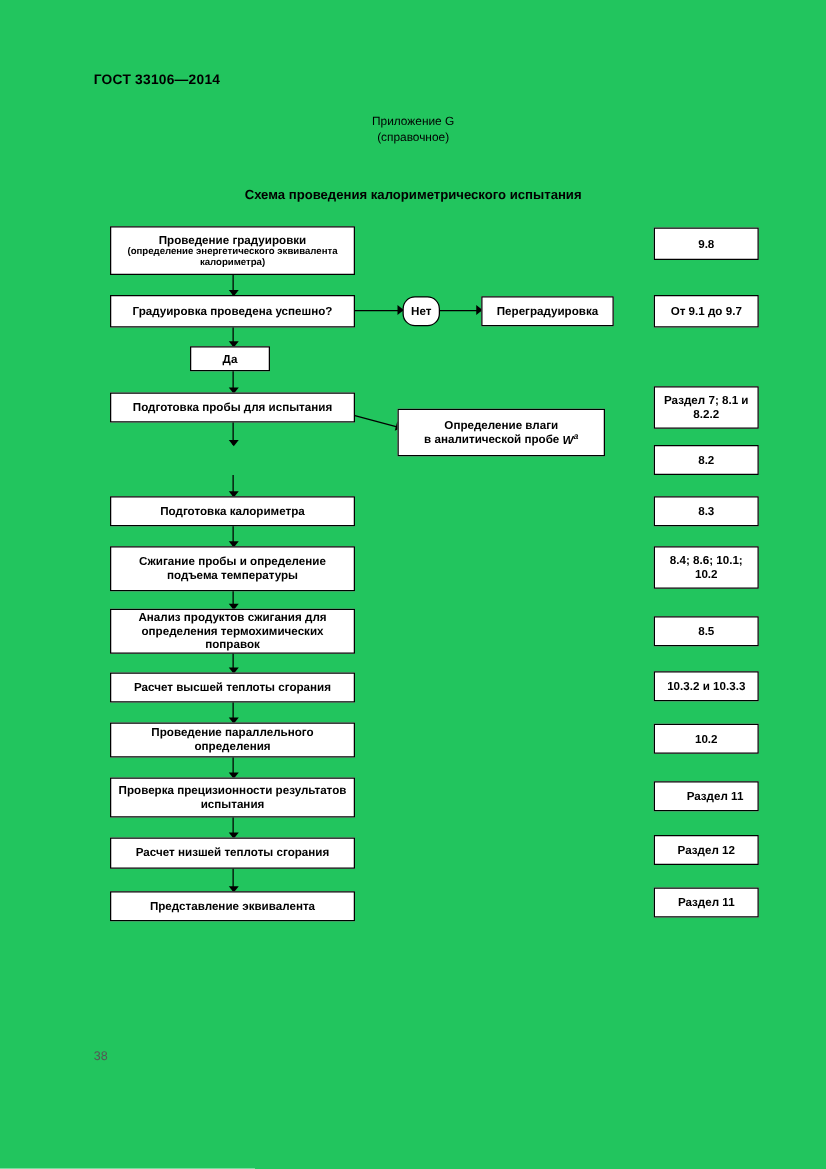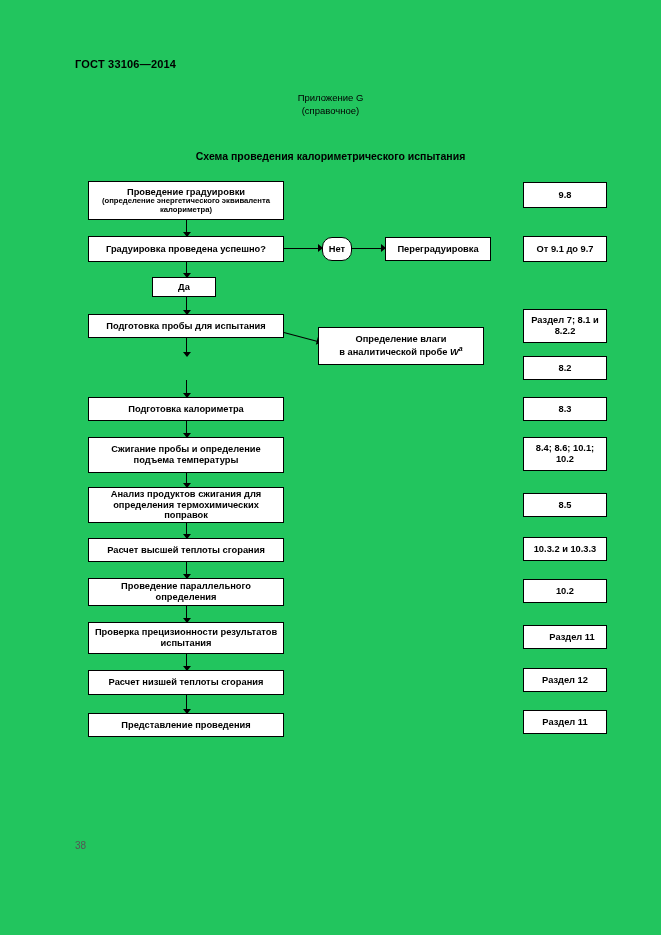--- a/index.html
+++ b/index.html
@@ -153,21 +153,21 @@
 
   <div class="fbox" style="left:88px;top:670px;width:196px;height:25px;">
     <span>Расчет низшей теплоты сгорания</span>
   </div>
   <div class="rbox" style="left:523px;top:668px;width:84px;height:24px;">
     <span>Раздел 12</span>
   </div>
   <div class="va" style="left:186px;top:695px;height:18px;"></div>
 
   <div class="fbox" style="left:88px;top:713px;width:196px;height:24px;">
-    <span>Представление проведения</span>
+    <span>Представление эквивалента</span>
   </div>
   <div class="rbox" style="left:523px;top:710px;width:84px;height:24px;">
     <span>Раздел 11</span>
   </div>
 
 
   <div class="page-num">38</div>
 
 </div>
 

